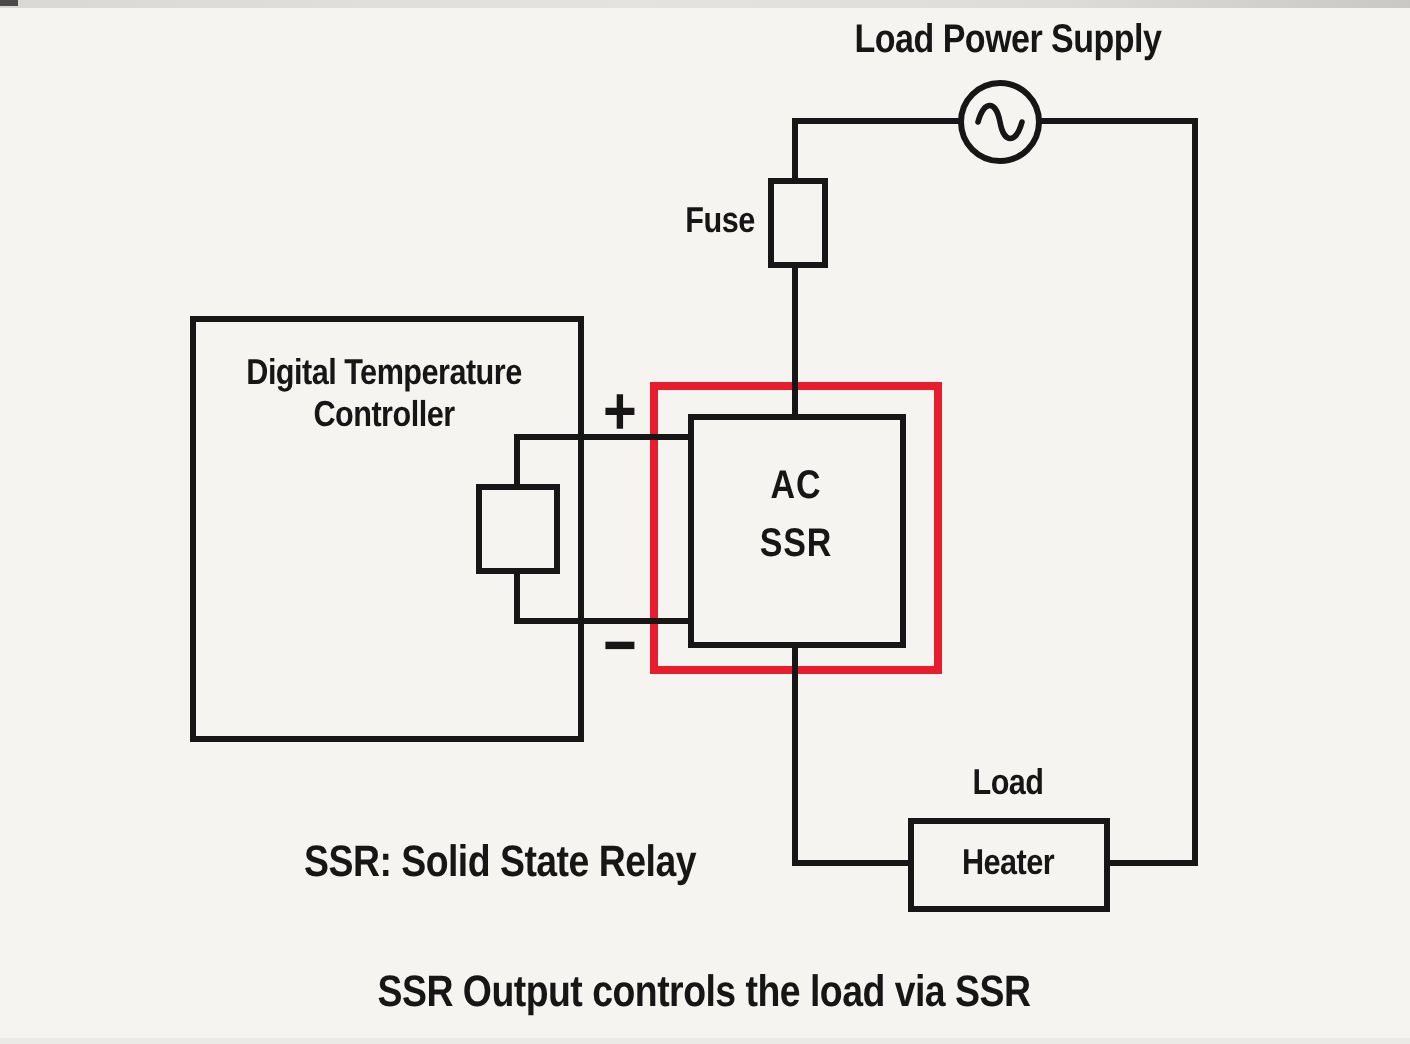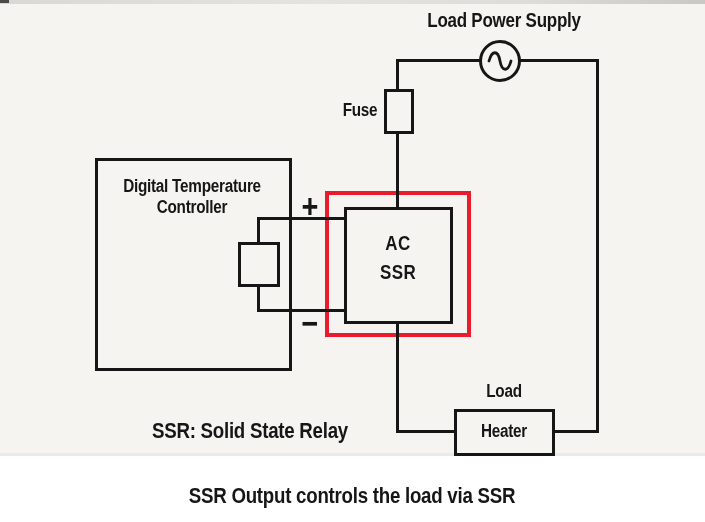--- a/index.html
+++ b/index.html
@@ -7,21 +7,21 @@
     --ink: #161616;
     --red: #e81c2c;
   }
   * { margin: 0; padding: 0; box-sizing: border-box; }
   html, body { width: 705px; height: 522px; overflow: hidden; }
   body { background: #ffffff; font-family: "Liberation Sans", sans-serif; }
 
   .canvas {
     position: relative;
     width: 705px;
-    height: 456px;
+    height: 522px;
     background: var(--bg);
   }
 
   
   .top-strip {
     position: absolute; left: 0; top: 0; width: 705px; height: 4px;
     background: linear-gradient(to right, #d9d8d5 0%, #e4e3e0 45%, #dddcd9 75%, #c9c8c5 100%);
   }
   .top-corner-mark {
     position: absolute; left: 0; top: 0; width: 9px; height: 3px;

